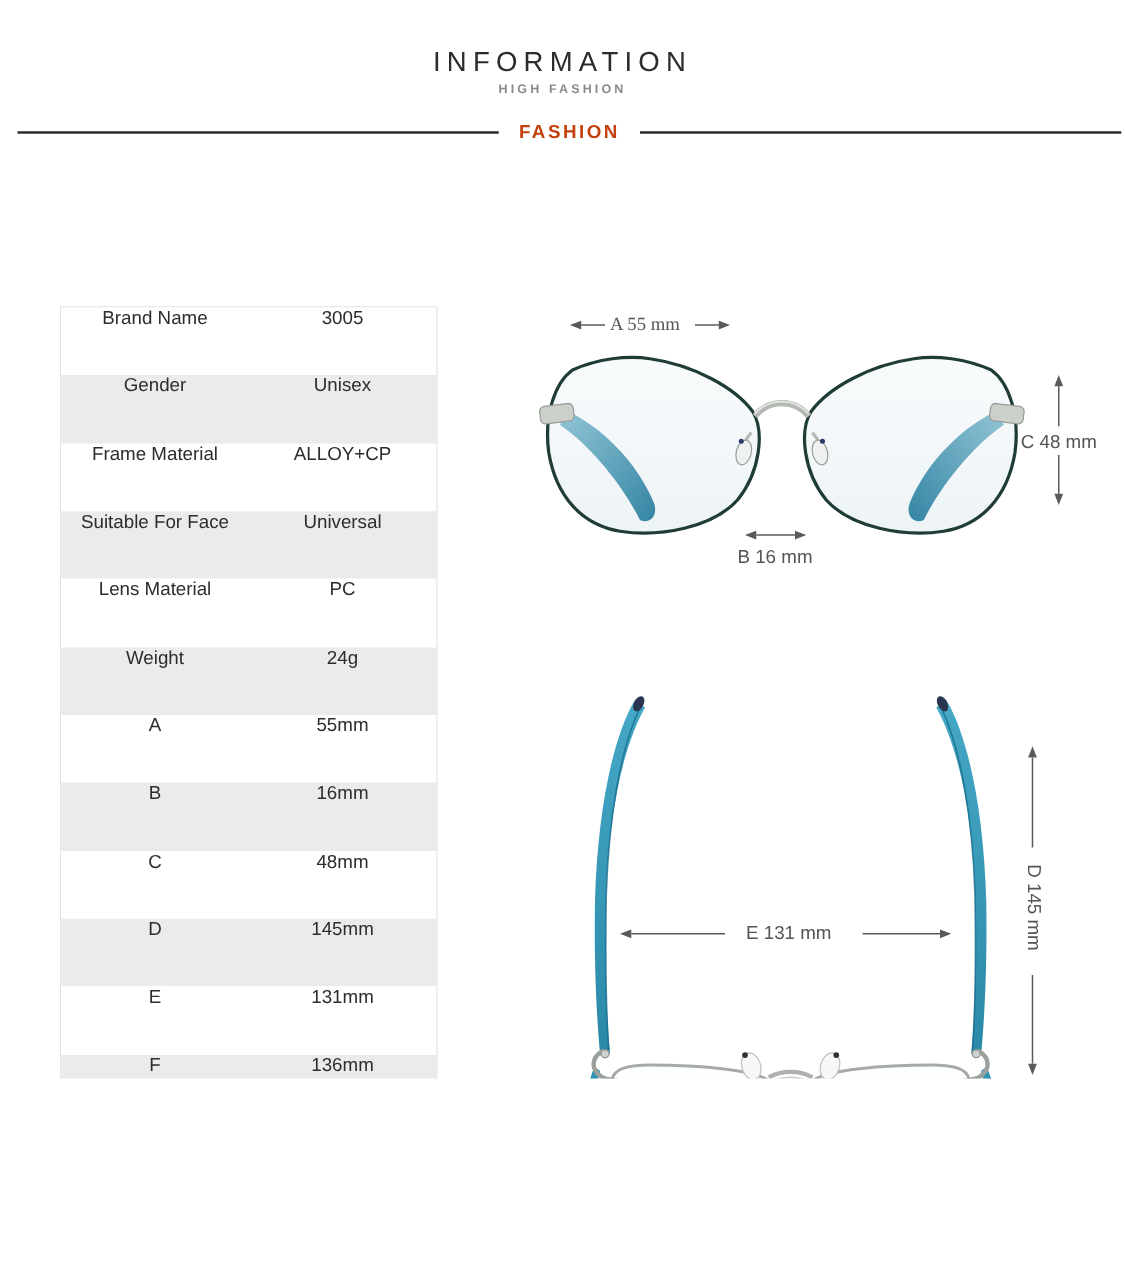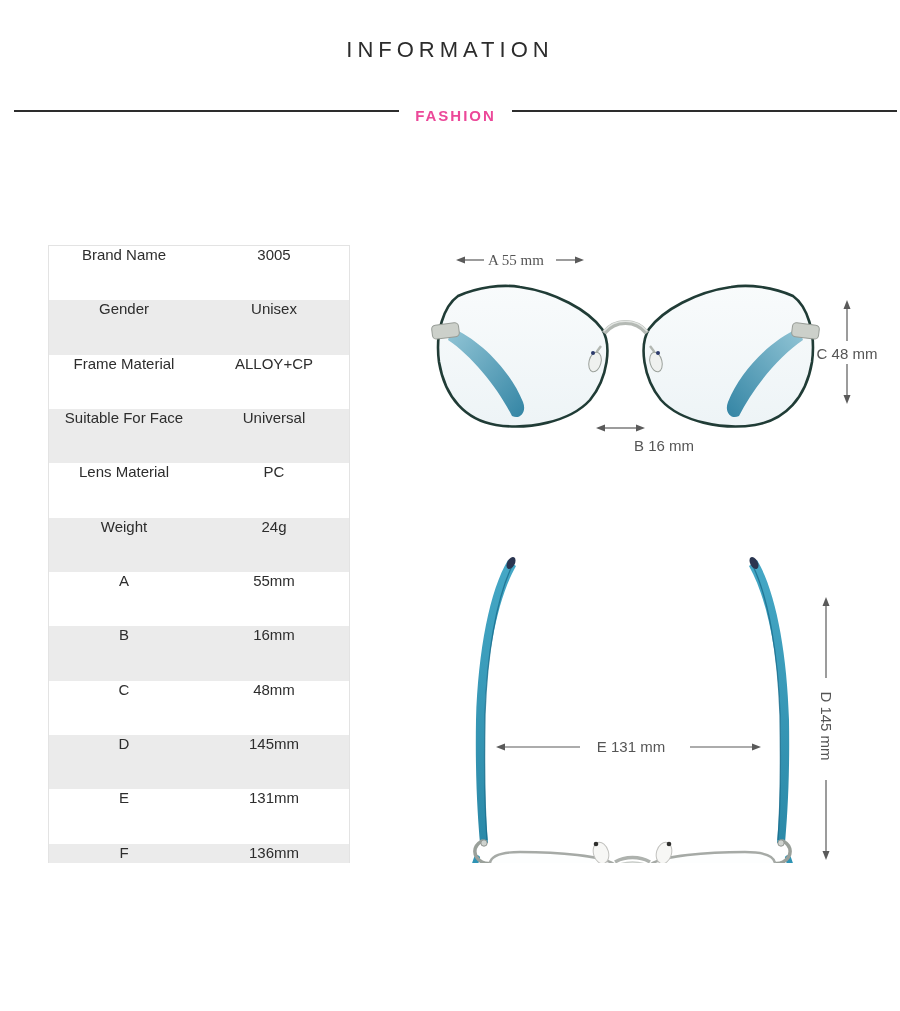--- a/index.html
+++ b/index.html
@@ -6,48 +6,49 @@
   .canvas{position:relative;width:900px;height:863px;background:#fff;overflow:hidden;
           font-family:"Liberation Sans",sans-serif;}
   
   .hdr-title{position:absolute;top:37px;left:0;width:900px;text-align:center;
              font-size:22px;letter-spacing:5px;color:#2c2c2c;font-weight:400;}
   .hdr-sub{position:absolute;top:66px;left:0;width:900px;text-align:center;
            font-size:10px;font-weight:bold;letter-spacing:2.5px;color:#8a8a8a;}
   .divider{position:absolute;top:97px;left:14px;width:883px;display:flex;
            align-items:center;gap:16px;}
   .divider .line{flex:1;height:2px;background:#2d2d2d;}
-  .divider .lbl{font-size:15px;font-weight:bold;letter-spacing:2px;color:#ec4899;white-space:nowrap;margin-top:10px;}
+  .divider .lbl{font-size:15px;font-weight:bold;letter-spacing:2px;color:#c2410c;white-space:nowrap;}
   
   .spec{position:absolute;left:48px;top:245px;width:302px;height:654px;
         border:1px solid #e3e3e3;box-sizing:border-box;display:flex;flex-direction:column;}
   .spec .row{flex:1;display:flex;background:#fff;}
   .spec .row:nth-child(even){background:#ebebeb;}
   .spec .cell{width:50%;text-align:center;font-size:15px;color:#2d2d2d;}
   
   .diagram{position:absolute;}
   #front-svg{left:420px;top:240px;}
   #top-svg{left:420px;top:550px;}
   .dim{position:absolute;width:100px;text-align:center;font-size:15px;
        color:#555;line-height:18px;white-space:nowrap;}
   #dim-a{left:466px;top:251px;font-family:Liberation Serif, serif;}
   #dim-c{left:797px;top:345px;}
-  #dim-b{left:594px;top:437px;text-align:right;}
+  #dim-b{left:570px;top:437px;}
   #dim-e{left:581px;top:738px;}
   #dim-d{left:776px;top:717px;transform:rotate(90deg);}
   #dim-f{left:582px;top:938px;}
   .dimline{stroke:#5a5a5a;stroke-width:1.2;}
   .dimhead{fill:#5a5a5a;}
 </style>
 </head>
 <body>
 
 <div class="canvas">
 
   <div class="hdr-title">INFORMATION</div>
+  <div class="hdr-sub">HIGH FASHION</div>
 
   <div class="divider">
     <div class="line"></div>
     <div class="lbl">FASHION</div>
     <div class="line"></div>
   </div>
 
   <div class="spec">
     <div class="row">
       <div class="cell">Brand Name</div>

